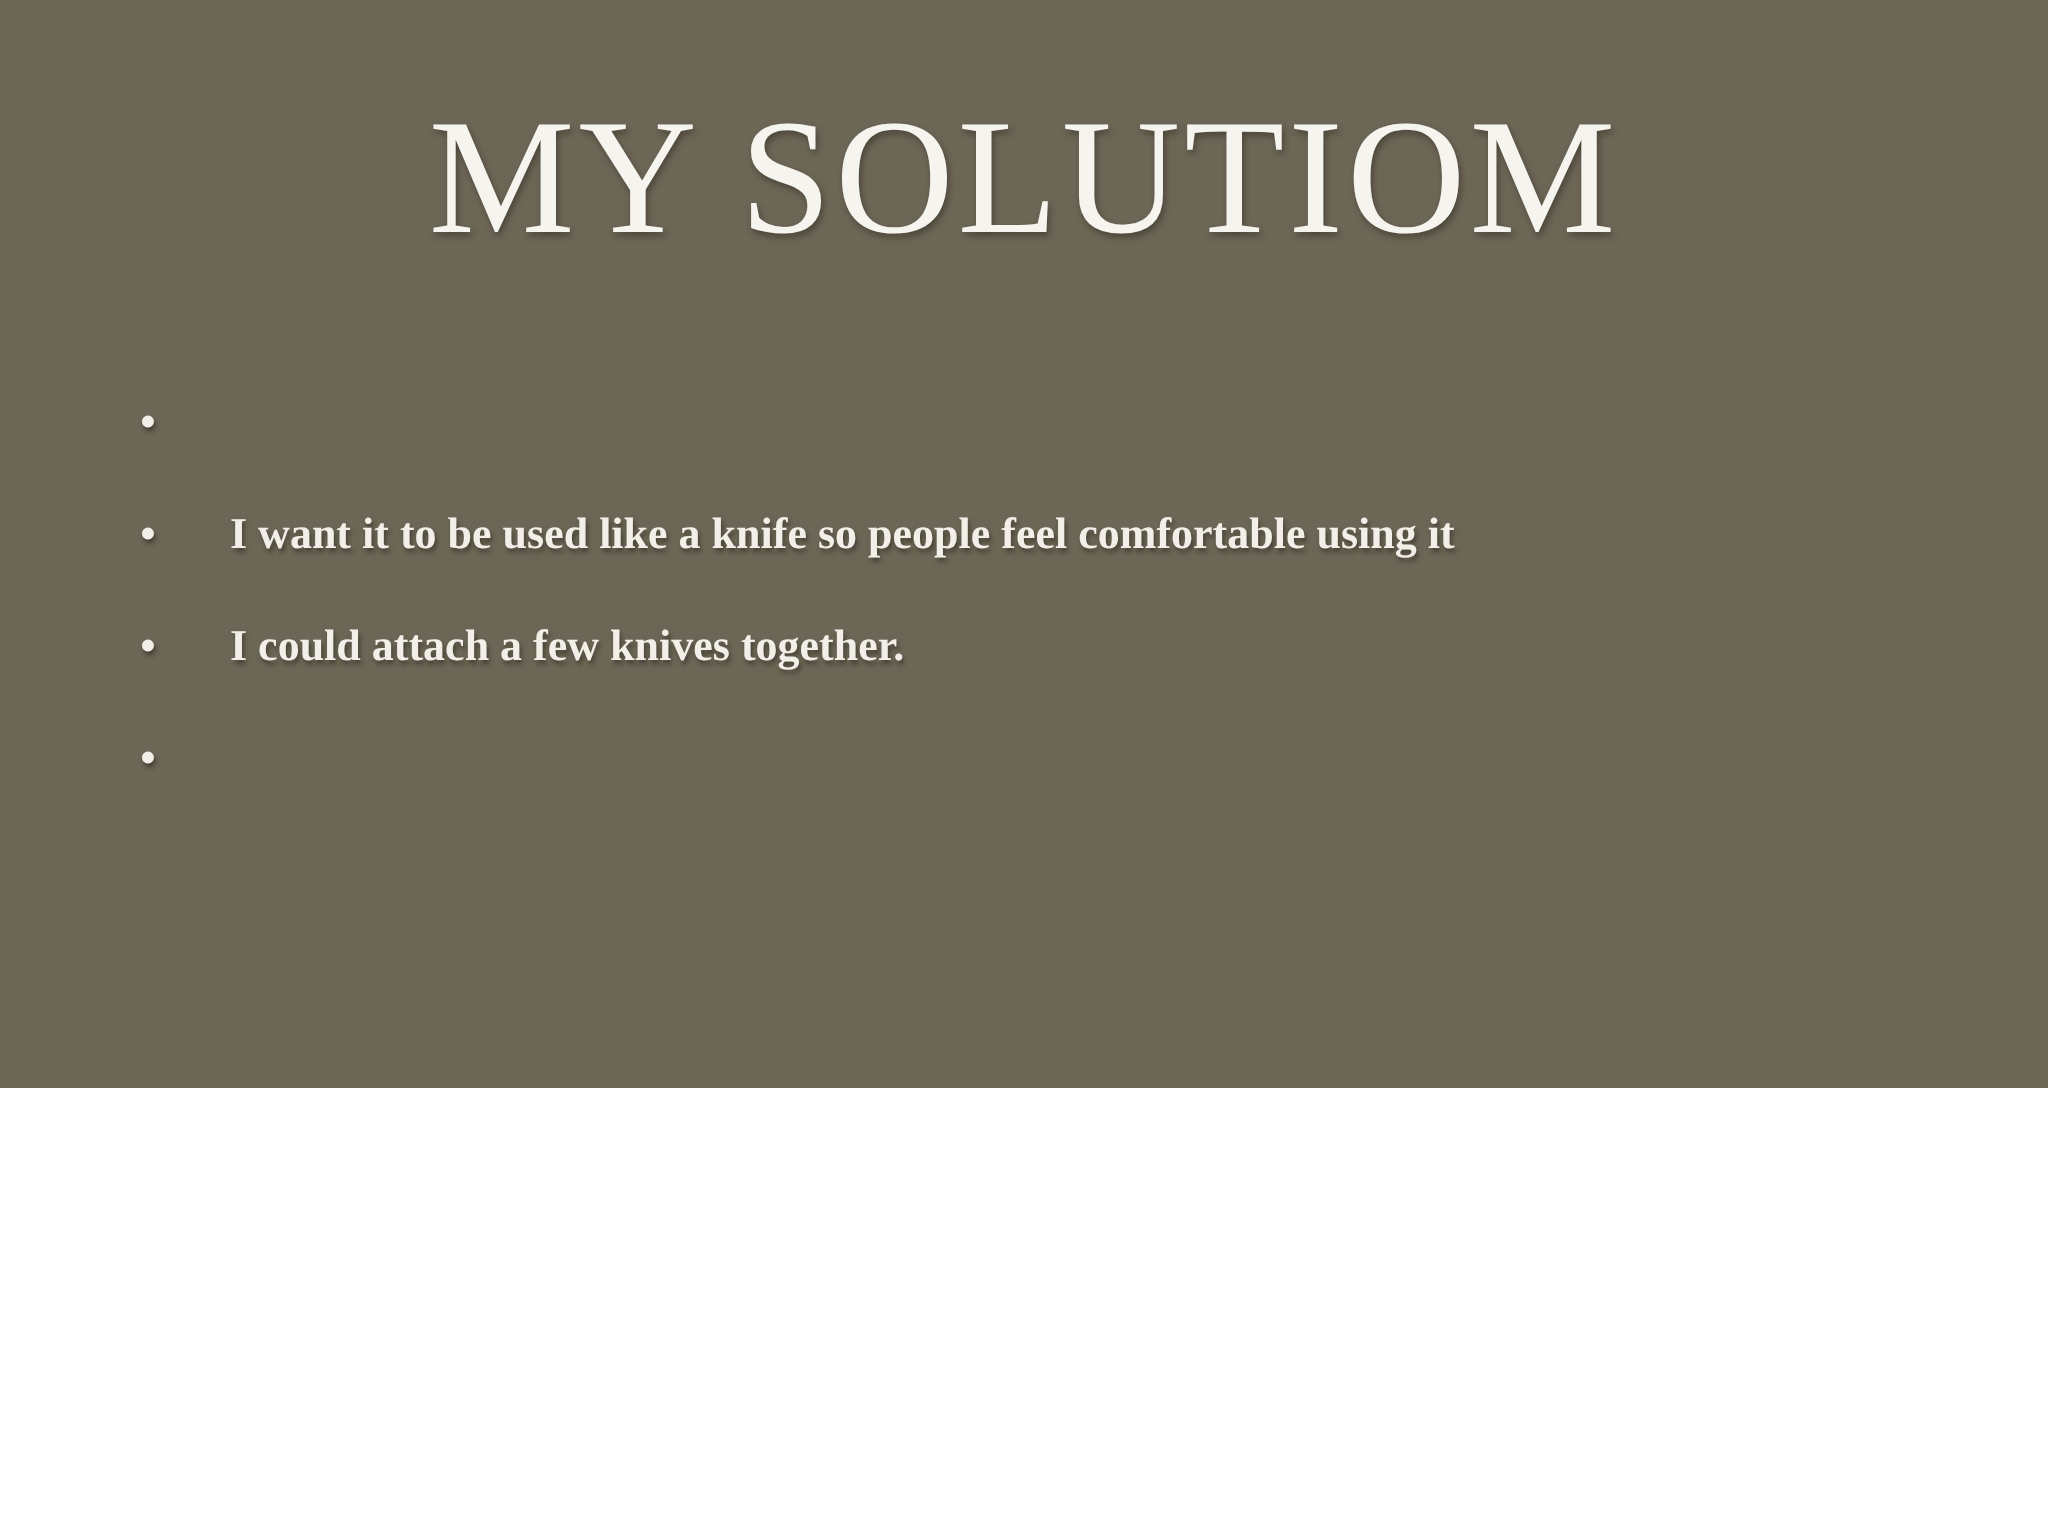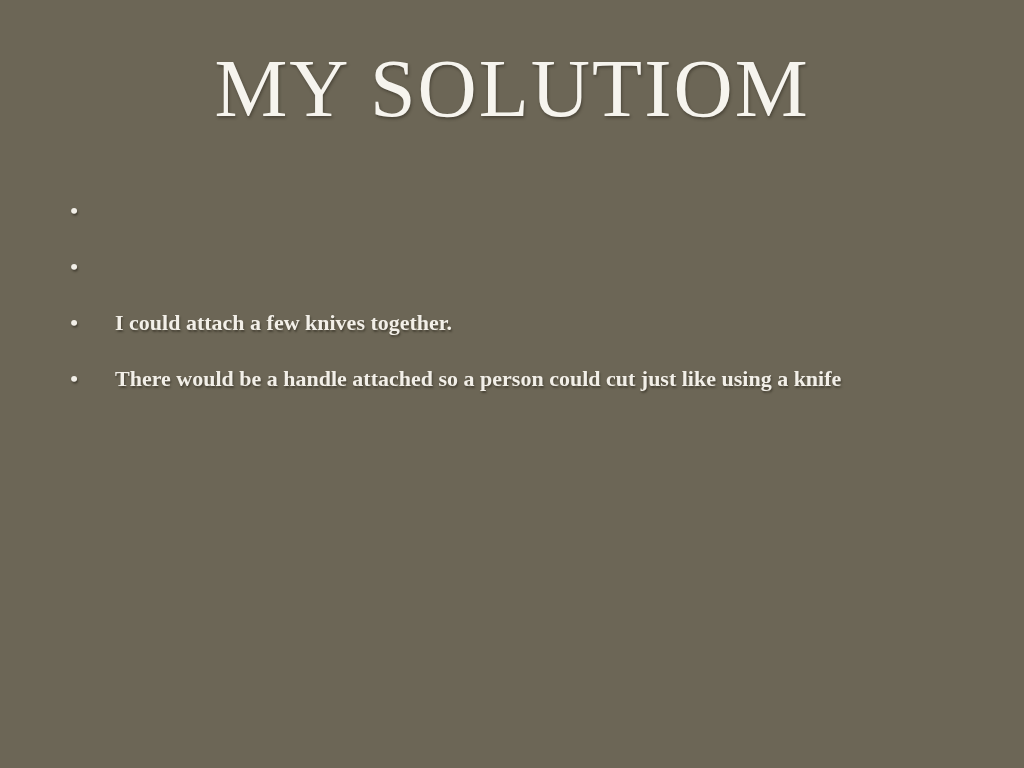--- a/index.html
+++ b/index.html
@@ -8,21 +8,21 @@
   }
   body {
     width: 1024px;
     height: 768px;
     overflow: hidden;
     font-family: "Liberation Serif", serif;
   }
   .slide {
     position: relative;
     width: 1024px;
-    height: 768px;
+    height: 544px;
     background-color: #6c6656;
   }
   .slide-title {
     position: absolute;
     top: 48px;
     left: 0;
     width: 1024px;
     margin: 0;
     text-align: center;
     font-family: "Liberation Serif", serif;
@@ -74,27 +74,27 @@
   <h1 class="slide-title">MY SOLUTIOM</h1>
 
   <ul class="bullet-list">
 
     <li class="bullet-item">
       <span class="bullet-dot">•</span>
     </li>
 
     <li class="bullet-item">
       <span class="bullet-dot">•</span>
+      <span>I want it to be used like a knife so people feel comfortable using it</span>
     </li>
 
     <li class="bullet-item">
       <span class="bullet-dot">•</span>
       <span>I could attach a few knives together.</span>
     </li>
 
     <li class="bullet-item">
       <span class="bullet-dot">•</span>
-      <span>There would be a handle attached so a person could cut just like using a knife</span>
     </li>
 
   </ul>
 
 </div>
 
 </body></html>

